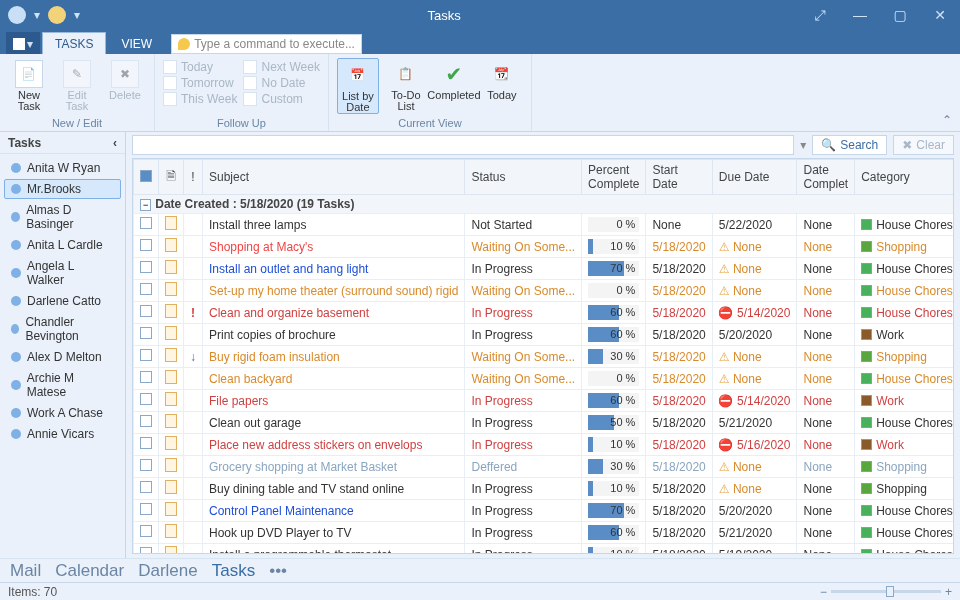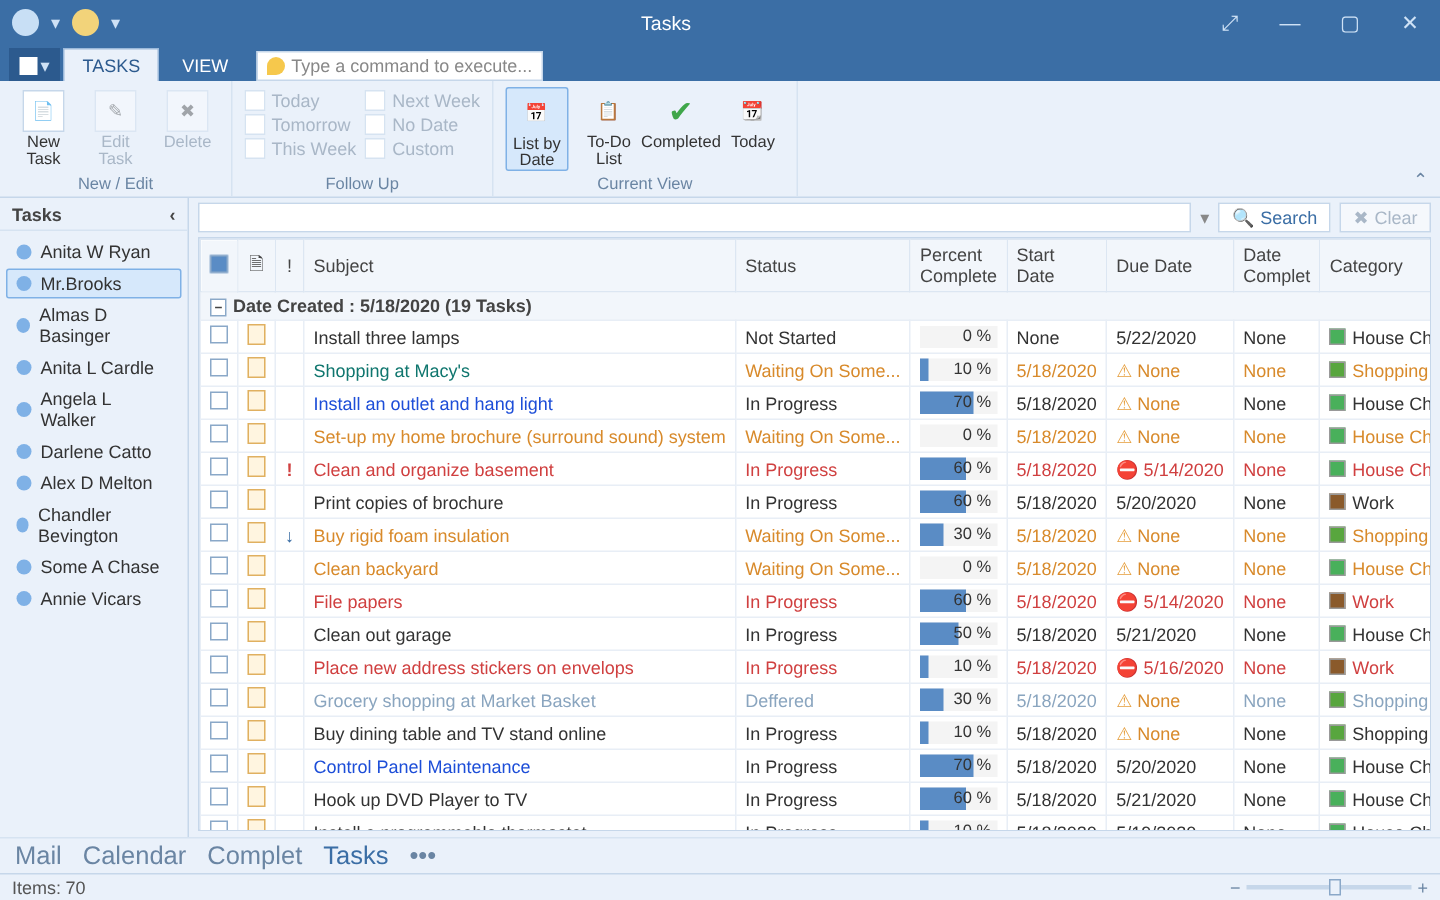--- a/index.html
+++ b/index.html
@@ -209,29 +209,33 @@
         <div class="navitem">
           <span class="dot"></span>
           <span>Angela L Walker</span>
         </div>
         <div class="navitem">
           <span class="dot"></span>
           <span>Darlene Catto</span>
         </div>
         <div class="navitem">
           <span class="dot"></span>
+          <span>Chandler Bevington</span>
+        </div>
+        <div class="navitem">
+          <span class="dot"></span>
           <span>Alex D Melton</span>
         </div>
         <div class="navitem">
           <span class="dot"></span>
-          <span>Chandler Bevington</span>
-        </div>
-        <div class="navitem">
-          <span class="dot"></span>
-          <span>Some A Chase</span>
+          <span>Archie M Matese</span>
+        </div>
+        <div class="navitem">
+          <span class="dot"></span>
+          <span>Work A Chase</span>
         </div>
         <div class="navitem">
           <span class="dot"></span>
           <span>Annie Vicars</span>
         </div>
       </div>
   </div>
   <div class="main">
     <div class="toolbar">
       <div class="searchbox"></div>
@@ -280,21 +284,21 @@
               </td>
               <td style="color:#333">None</td>
               <td style="color:#333">5/22/2020</td>
               <td style="color:#333">None</td>
               <td><span class="catsw" style="background:#49b05b"></span><span style="color:#333">House Chores</span></td>
             </tr>
             <tr>
               <td style="text-align:center"><span class="chk"></span></td>
               <td style="text-align:center"><span class="docicn"></span></td>
               <td style="text-align:center"></td>
-              <td style="color:#0f766e">Shopping at Macy's</td>
+              <td style="color:#ef4444">Shopping at Macy's</td>
               <td style="color:#d88a2b">Waiting On Some...</td>
               <td>
                 <div class="prog-wrap">
                   <div class="prog-bar" style="width:10%"></div>
                   <span class="prog-txt">10 %</span>
                 </div>
               </td>
               <td style="color:#d88a2b">5/18/2020</td>
               <td style="color:#d88a2b"><span style="color:#e69f3e">⚠</span> None</td>
               <td style="color:#d88a2b">None</td>
@@ -314,21 +318,21 @@
               </td>
               <td style="color:#333">5/18/2020</td>
               <td style="color:#d88a2b"><span style="color:#e69f3e">⚠</span> None</td>
               <td style="color:#333">None</td>
               <td><span class="catsw" style="background:#49b05b"></span><span style="color:#333">House Chores</span></td>
             </tr>
             <tr>
               <td style="text-align:center"><span class="chk"></span></td>
               <td style="text-align:center"><span class="docicn"></span></td>
               <td style="text-align:center"></td>
-              <td style="color:#d88a2b">Set-up my home brochure (surround sound) system</td>
+              <td style="color:#d88a2b">Set-up my home theater (surround sound) rigid</td>
               <td style="color:#d88a2b">Waiting On Some...</td>
               <td>
                 <div class="prog-wrap">
                   <div class="prog-bar" style="width:0%"></div>
                   <span class="prog-txt">0 %</span>
                 </div>
               </td>
               <td style="color:#d88a2b">5/18/2020</td>
               <td style="color:#d88a2b"><span style="color:#e69f3e">⚠</span> None</td>
               <td style="color:#d88a2b">None</td>
@@ -540,21 +544,21 @@
             </tr>
           </tbody>
       </table>
     </div>
   </div>
 </div>
 
 <div class="navfoot">
   <span>Mail</span>
   <span>Calendar</span>
-  <span>Complet</span>
+  <span>Darlene</span>
   <span class="active">Tasks</span>
   <span>•••</span>
 </div>
 
 <div class="status">
   <span>Items:</span>&nbsp;<span>70</span>
   <span class="sp"></span>
   <div class="zoom">
     <span>−</span>
     <div class="track">

